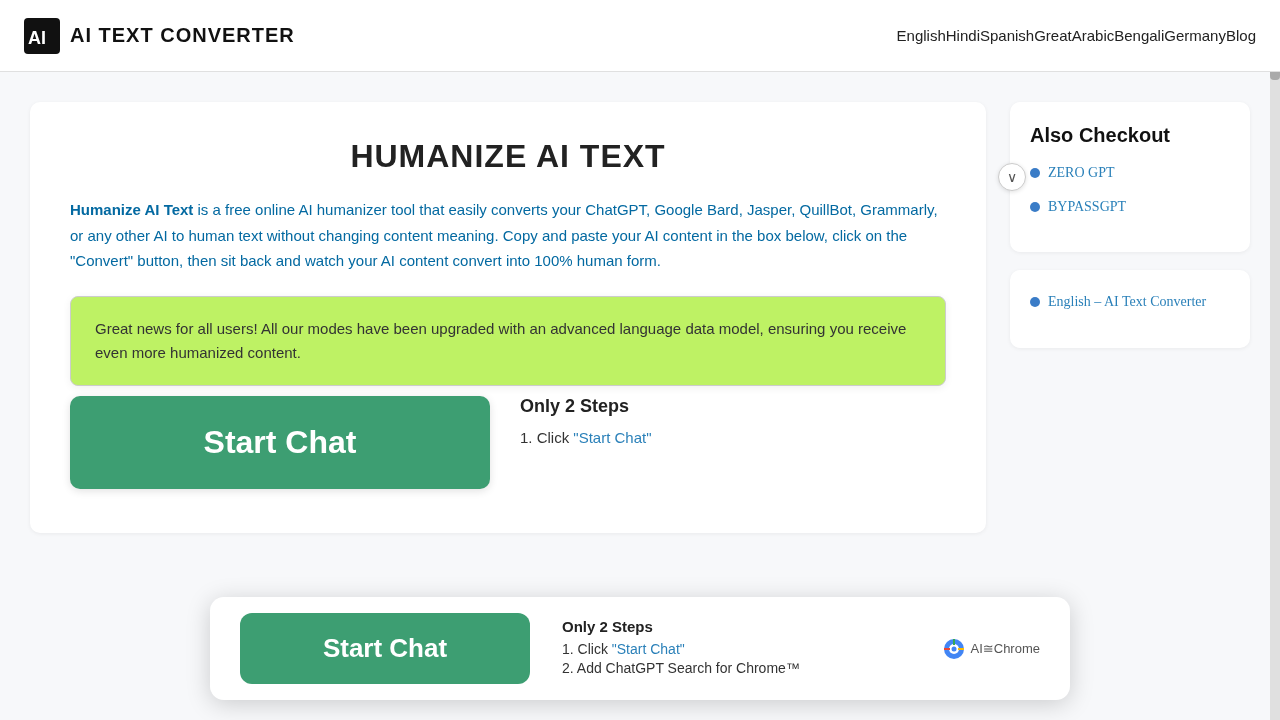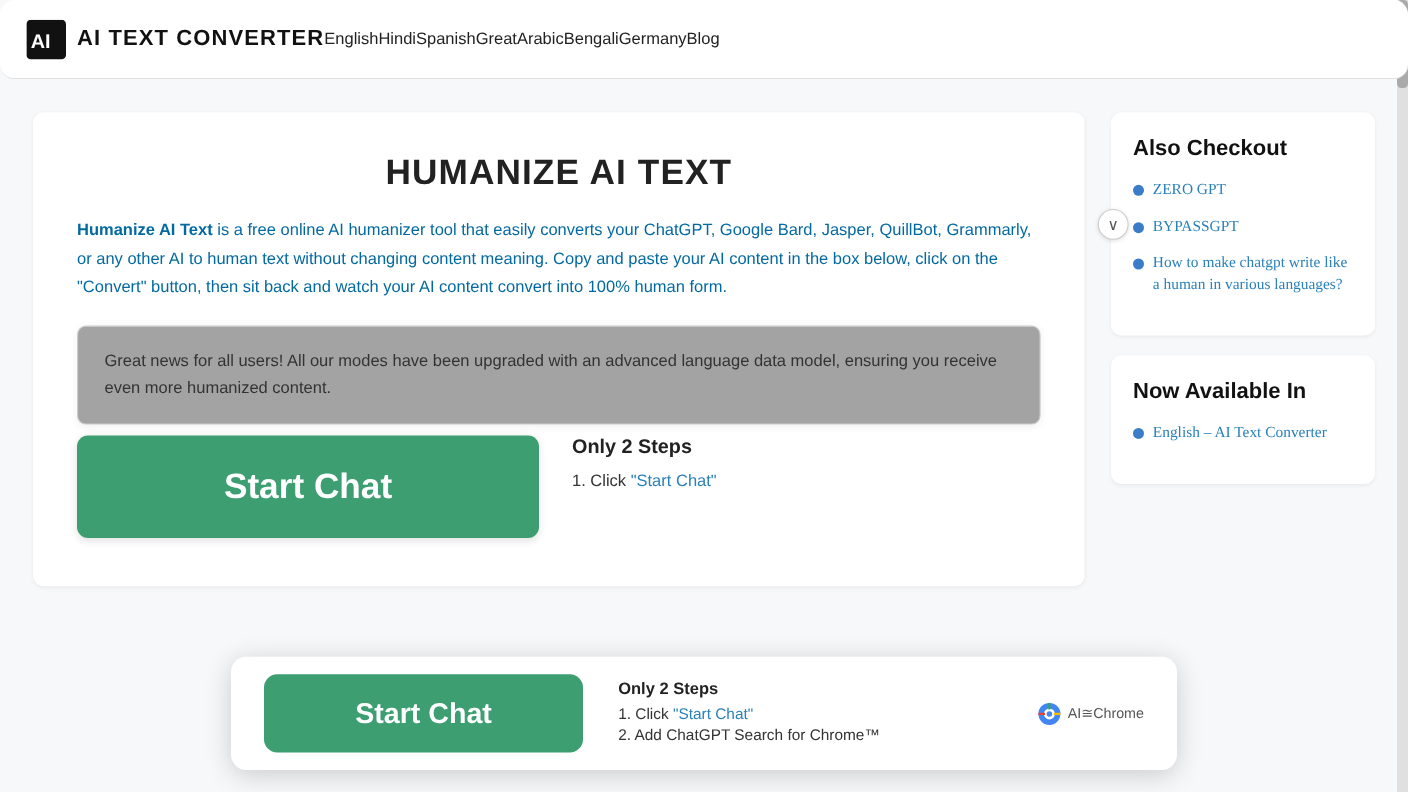--- a/index.html
+++ b/index.html
@@ -4,24 +4,24 @@
   <style>
     * { margin: 0; padding: 0; box-sizing: border-box; }
     body { font-family: Arial, sans-serif; background: #f7f8fa; color: #222; font-size: 15px; }
 
     
     .header {
       background: #fff;
       border-bottom: 1px solid #e0e0e0;
       display: flex;
       align-items: center;
+      justify-content: space-between;
       padding: 16px 24px;
       height: 72px;
       position: relative;
-      border-radius: 13px;
     }
     .logo-area {
       display: flex;
       align-items: center;
       gap: 10px;
     }
     .logo-icon {
       width: 36px;
       height: 36px;
     }
@@ -101,21 +101,21 @@
     .description strong {
       font-weight: 700;
     }
     .notice-box {
       border: 1.5px solid #ccc;
       border-radius: 8px;
       padding: 20px 24px;
       color: #333;
       font-size: 15px;
       line-height: 1.6;
-      background: #a3a3a3;
+      background: #bef264;
       box-shadow: 0 2px 8px rgba(0,0,0,0.06);
     }
 
     
     .start-chat-section {
       display: flex;
       gap: 30px;
       align-items: flex-start;
       margin-top: 10px;
     }
@@ -322,28 +322,23 @@
       <div class="collapse-btn">∨</div>
       <h3>Also Checkout</h3>
       <div class="sidebar-link-item">
         <div class="bullet-dot"></div>
         <a href="#">ZERO GPT</a>
       </div>
       <div class="sidebar-link-item">
         <div class="bullet-dot"></div>
         <a href="#">BYPASSGPT</a>
       </div>
-      <div class="sidebar-link-item">
-        <div class="bullet-dot"></div>
-        <a href="#">How to make chatgpt write like a human in various languages?</a>
-      </div>
     </div>
 
     <div class="sidebar-panel">
-      <h3>Now Available In</h3>
       <div class="sidebar-link-item">
         <div class="bullet-dot"></div>
         <a href="#">English – AI Text Converter</a>
       </div>
     </div>
   </div>
 </div>
 
 <div class="bottom-popup">
   <button class="popup-chat-btn">Start Chat</button>

